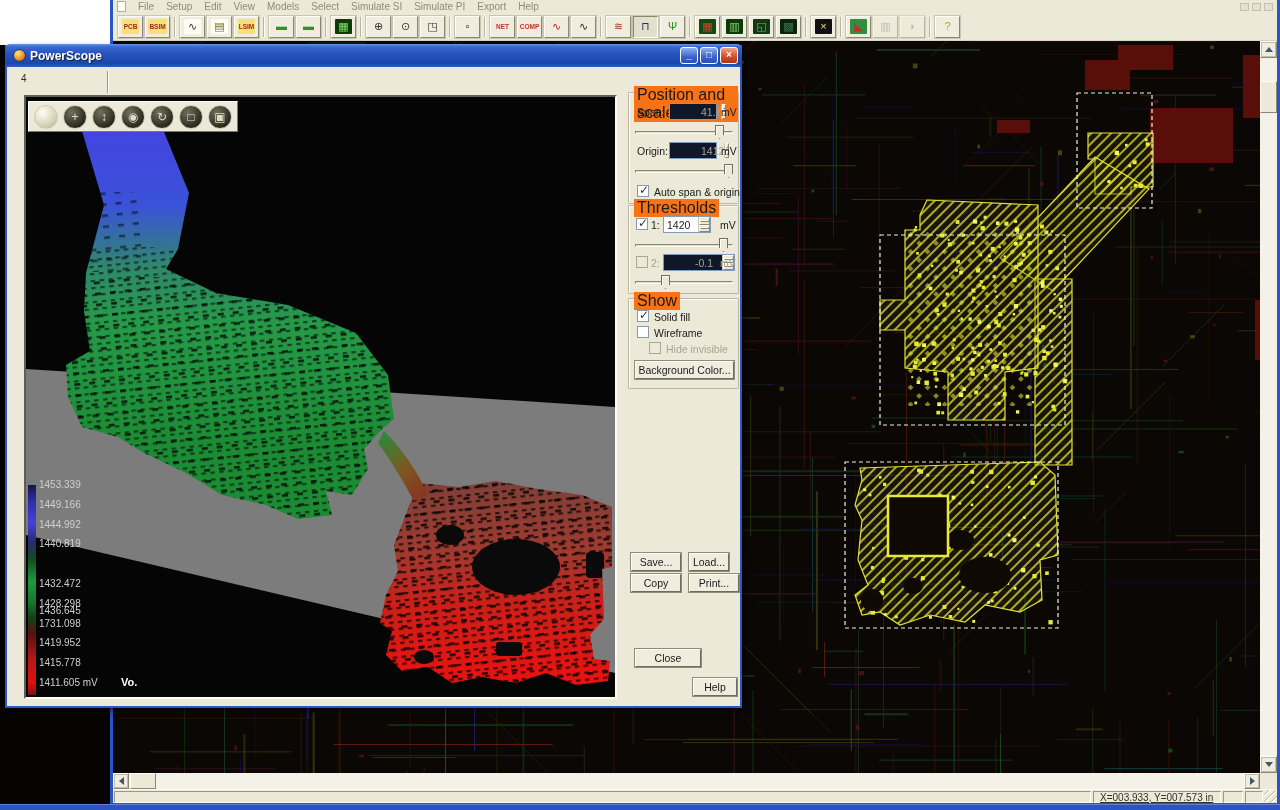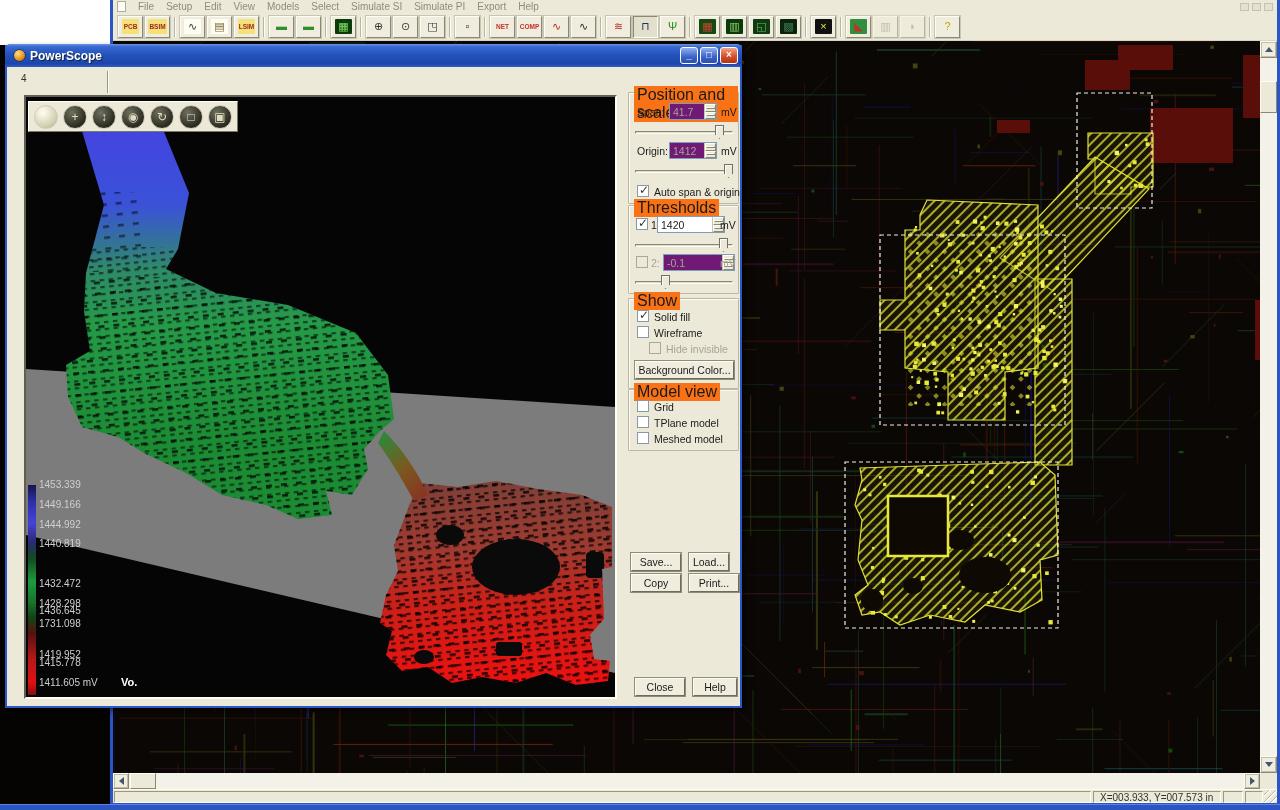--- a/index.html
+++ b/index.html
@@ -53,21 +53,21 @@
   #sb-corner { right:0; top:773px; width:17px; height:16px; background:#ece9d8; }
   .tri { width:0; height:0; }
   .tri.u { border-left:4px solid transparent; border-right:4px solid transparent; border-bottom:5px solid #44556e; }
   .tri.d { border-left:4px solid transparent; border-right:4px solid transparent; border-top:5px solid #44556e; }
   .tri.l { border-top:4px solid transparent; border-bottom:4px solid transparent; border-right:5px solid #44556e; }
   .tri.r { border-top:4px solid transparent; border-bottom:4px solid transparent; border-left:5px solid #44556e; }
 
   #statusbar { left:0; top:789px; width:1164px; height:14px; background:#ece9d8; display:flex;
                align-items:stretch; font-size:10px; color:#33312a; border-top:1px solid #fdfdf4; }
   .st-cell { border:1px solid; border-color:#9a9782 #fdfdf4 #fdfdf4 #9a9782; margin:1px 1px 0 1px;
-             padding:0 6px; display:flex; align-items:center; white-space:nowrap; }
+             padding:0 6px; display:flex; align-items:center; white-space:nowrap;text-decoration:underline; }
   .st-fill { flex:1; }
   #grip { width:13px; background:
       repeating-linear-gradient(135deg, transparent 0 3px, #b8b5a2 3px 4px, #fdfdf4 4px 5px); }
 
   
   #powerscope { left:5px; top:45px; width:737px; height:663px; background:#ece9d8;
                 border:3px solid #2a58c8; border-top:none; box-shadow:3px 3px 7px rgba(0,0,0,.55); }
   #ps-title { position:absolute; left:-3px; top:-1px; width:737px; height:23px; border-radius:5px 5px 0 0;
               background:linear-gradient(180deg,#6a94e4 0%,#3a68d0 12%,#2353be 45%,#1c46ab 85%,#2f5cc4 100%);
               display:flex; align-items:center; padding:0 4px; }
@@ -102,21 +102,21 @@
   .scale-row { position:absolute; left:13px; color:#cfcfcf; font-size:10px; white-space:nowrap; }
   #net-label { position:absolute; left:95px; top:579px; color:#fff; font-weight:bold; font-size:11px; }
 
   
   .grp { position:absolute; left:621px; width:111px; border:1px solid #bcb8a2;
          box-shadow:inset 1px 1px 0 rgba(255,255,255,.8); border-radius:1px; }
   .grp-legend { position:absolute; top:-7px; left:5px; background:#f97316; padding:0 3px; font-size:16px; }
   .lbl { position:absolute; font-size:10.5px; white-space:nowrap; }
   .lbl.dim, .dim { color:#a8a493; }
   .spin { position:absolute; height:17px; border:1px solid #7f9db9; background:#fff; display:flex; }
-  .spin.off { background:#701a75; color:#a8a493; }
+  .spin.off { background:#0f172a; color:#a8a493;padding-left:28px; }
   .spin .val { flex:1; padding:2px 0 0 3px; font-size:10.5px; }
   .spin .arr { width:12px; border-left:1px solid #c8c5b2; display:flex; flex-direction:column; background:#ece9d8; }
   .spin .arr div { flex:1; display:flex; align-items:center; justify-content:center; border:1px solid;
                    border-color:#fdfdf4 #8a8774 #8a8774 #fdfdf4; }
   .tri.su { border-left:2.5px solid transparent; border-right:2.5px solid transparent; border-bottom:3.5px solid #50504a; }
   .tri.sd { border-left:2.5px solid transparent; border-right:2.5px solid transparent; border-top:3.5px solid #50504a; }
   .slider { position:absolute; height:14px; }
   .slider .groove { position:absolute; left:0; right:0; top:6px; height:3px; background:#dedbc8;
                     border:1px solid #8a8774; border-bottom-color:#fdfdf4; border-right-color:#fdfdf4; }
   .slider .sthumb { position:absolute; top:0; width:9px; height:14px; background:#ece9d8;
@@ -1120,21 +1120,21 @@
       <div id="colorbar"></div>
       <div id="scale-labels">
           <div class="scale-row" style="top: 382px;">1453.339</div>
           <div class="scale-row" style="top: 401.8px;">1449.166</div>
           <div class="scale-row" style="top: 421.6px;">1444.992</div>
           <div class="scale-row" style="top: 441.4px;">1440.819</div>
           <div class="scale-row" style="top: 461.2px; margin-top: 47px;">1436.645</div>
           <div class="scale-row" style="top: 481px;">1432.472</div>
           <div class="scale-row" style="top: 500.8px;">1428.298</div>
           <div class="scale-row" style="top: 520.6px;">1731.098</div>
-          <div class="scale-row" style="top: 540.4px; margin-top: 12px;">1419.952</div>
+          <div class="scale-row" style="top: 540.4px;">1419.952</div>
           <div class="scale-row" style="top: 560.2px;">1415.778</div>
           <div class="scale-row" style="top: 580px;">1411.605 mV</div>
         </div>
       <div id="net-label">Vo.</div>
     </div>
 
     <div class="grp" style="top:25px;height:112px">
       <div class="grp-legend">Position and scale</div>
       <div class="lbl" style="left:8px;top:13px">Span:</div>
       <div class="spin off" style="left:40px;top:10px;width:48px">
@@ -1171,21 +1171,21 @@
           <div class="sthumb" style="left:89px"></div>
       </div>
       <span class="chk checked" style="left:8px;top:92px"></span>
       <div class="lbl" style="left:25px;top:93px">Auto span &amp; origin</div>
     </div>
 
     <div class="grp" style="top:138px;height:89px">
       <div class="grp-legend">Thresholds</div>
       <span class="chk checked" style="left:7px;top:12px"></span>
       <div class="lbl" style="left:22px;top:13px">1:</div>
-      <div class="spin" style="left:28px;top:10px;width:68px">
+      <div class="spin" style="left:34px;top:10px;width:48px">
         <div class="val">1420</div>
         <div class="arr">
             <div>
               <div class="tri su"></div>
             </div>
             <div>
               <div class="tri sd"></div>
             </div>
           </div>
       </div>
@@ -1218,31 +1218,22 @@
       <div class="grp-legend">Show</div>
       <span class="chk checked" style="left:8px;top:11px"></span>
       <div class="lbl" style="left:25px;top:12px">Solid fill</div>
       <span class="chk" style="left:8px;top:27px"></span>
       <div class="lbl" style="left:25px;top:28px">Wireframe</div>
       <span class="chk off2" style="left:20px;top:43px"></span>
       <div class="lbl dim" style="left:37px;top:44px">Hide invisible</div>
       <div class="xpbtn" style="left:6px;top:62px;width:99px">Background Color...</div>
     </div>
 
-    <div class="grp" style="top:322px;height:62px">
-      <div class="grp-legend">Model view</div>
-      <span class="chk" style="left:8px;top:10px"></span>
-      <div class="lbl" style="left:25px;top:11px">Grid</div>
-      <span class="chk" style="left:8px;top:26px"></span>
-      <div class="lbl" style="left:25px;top:27px">TPlane model</div>
-      <span class="chk" style="left:8px;top:42px"></span>
-      <div class="lbl" style="left:25px;top:43px">Meshed model</div>
-    </div>
 
 
     <div class="xpbtn" style="left:624px;top:486px;width:50px">Save...</div>
     <div class="xpbtn" style="left:682px;top:486px;width:40px">Load...</div>
     <div class="xpbtn" style="left:624px;top:507px;width:50px">Copy</div>
     <div class="xpbtn" style="left:682px;top:507px;width:50px">Print...</div>
-    <div class="xpbtn" style="left:628px;top:611px;width:50px">Close</div>
+    <div class="xpbtn" style="left:628px;top:582px;width:66px">Close</div>
     <div class="xpbtn" style="left:686px;top:611px;width:44px">Help</div>
   </div>
 </div>
 
 </body></html>

